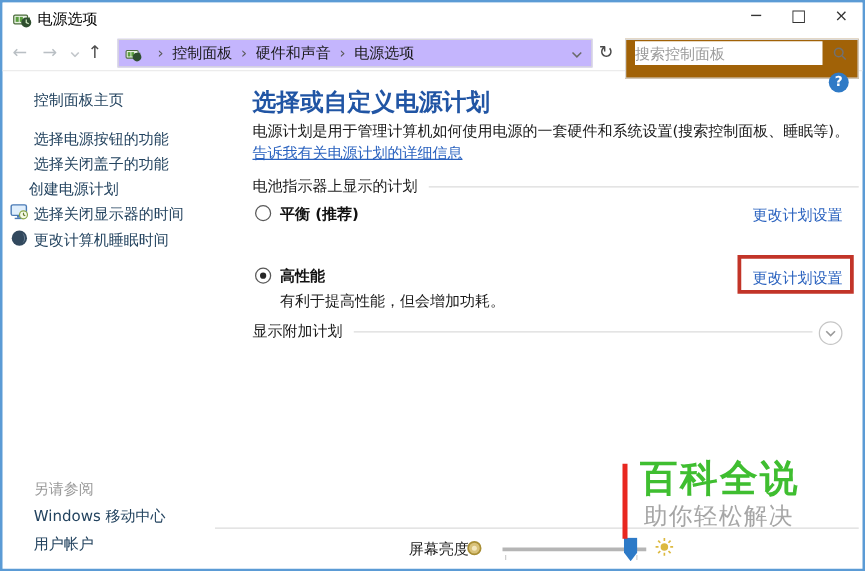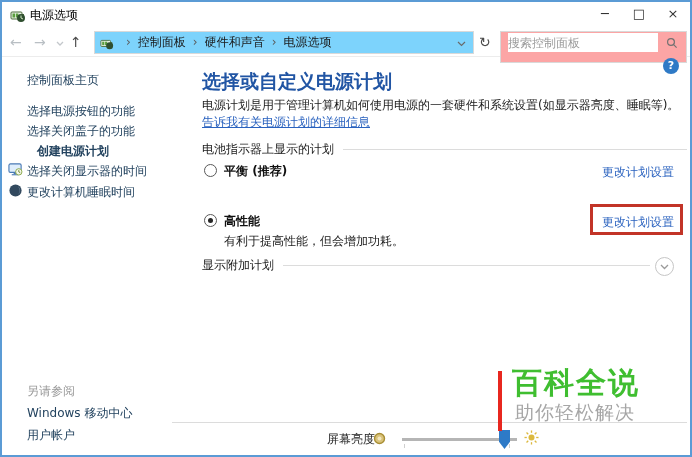--- a/index.html
+++ b/index.html
@@ -11,25 +11,25 @@
   
   .titlebar { position:absolute; top:0; left:0; width:100%; height:26px; background:#fff; }
   .title-text { position:absolute; left:28px; top:0; line-height:26px; font-size:12px; color:#000; }
   .win-controls { position:absolute; right:0; top:0; height:26px; display:flex; }
   .win-btn { width:34px; height:26px; text-align:center; line-height:24px; font-size:13px; color:#333; cursor:default; }
 
   
   .navbar { position:absolute; top:26px; left:0; width:100%; height:29px; background:#fff; border-bottom:1px solid #ececec; }
   .nav-glyph { position:absolute; top:0; line-height:28px; font-size:14px; }
   .dim { color:#b9bfc4; } .dark { color:#4d4d4d; }
-  .addressbar { position:absolute; left:92px; top:3px; width:380px; height:23px; background:#7dd3fc; border:1px solid #d9d9d9; }
+  .addressbar { position:absolute; left:92px; top:3px; width:380px; height:23px; background:#c4b5fd; border:1px solid #d9d9d9; }
   .crumbs { position:absolute; left:24px; top:0; height:21px; line-height:21px; font-size:12px; color:#1a1a1a; white-space:nowrap; }
   .crumb-sep { color:#5a5a5a; padding:0 7px; }
   .refresh { position:absolute; left:477px; top:0; line-height:28px; font-size:14px; color:#4a4a4a; }
-  .searchbox { position:absolute; left:498px; top:3px; width:187px; height:32px; border:1px solid #d9d9d9; background:#fca5a5; }
+  .searchbox { position:absolute; left:498px; top:3px; width:187px; height:32px; border:1px solid #d9d9d9; background:#a16207; }
   .searchbox input { position:absolute; left:7px; top:1px; width:150px; height:19px; border:none; outline:none; font-size:12px; color:#444; }
   .searchbox input::placeholder { color:#9b9b9b; }
 
   
   .side-link { position:absolute; font-size:12px; color:#23435f; white-space:nowrap; cursor:pointer; }
   .side-muted { color:#9a9a9a; cursor:default; }
 
   
   .heading { position:absolute; left:200px; top:67px; font-size:19px; color:#2155a4; }
   .para { position:absolute; left:200px; top:95px; width:480px; font-size:12px; line-height:17px; color:#1a1a1a; }
@@ -117,21 +117,21 @@
       <svg class="abs" style="right:8px;top:5px;" width="12" height="12" viewBox="0 0 12 12">
         <circle cx="5" cy="5" r="3.4" fill="none" stroke="#717171" stroke-width="1.2"></circle>
         <line x1="7.6" y1="7.6" x2="10.6" y2="10.6" stroke="#717171" stroke-width="1.2"></line>
       </svg>
     </div>
   </div>
 
   <span class="side-link" style="left:25px;top:70px;">控制面板主页</span>
   <span class="side-link" style="left:25px;top:101px;">选择电源按钮的功能</span>
   <span class="side-link" style="left:25px;top:121px;">选择关闭盖子的功能</span>
-  <span class="side-link" style="left:35px;top:141px;font-weight:bold;">创建电源计划</span>
+  <span class="side-link" style="left:21px;top:141px;">创建电源计划</span>
 
   <svg class="abs" style="left:6px;top:160px;" width="15" height="15" viewBox="0 0 16 16">
     <rect x="1" y="2" width="13" height="9" rx="1.5" fill="#dfeefc" stroke="#4a7ab5" stroke-width="1.2"></rect>
     <rect x="6" y="11" width="3" height="2" fill="#4a7ab5"></rect>
     <rect x="4" y="13" width="7" height="1.2" fill="#4a7ab5"></rect>
     <circle cx="11.5" cy="10.5" r="3.4" fill="#f4f8e8" stroke="#8aa74a" stroke-width="1"></circle>
     <path d="M11.5 8.7 L11.5 10.5 L13 11.3" stroke="#667c2e" stroke-width="1" fill="none"></path>
   </svg>
   <span class="side-link" style="left:25px;top:161px;">选择关闭显示器的时间</span>
 
@@ -142,21 +142,21 @@
   <span class="side-link" style="left:25px;top:182px;">更改计算机睡眠时间</span>
 
   <span class="side-link side-muted" style="left:25px;top:381px;">另请参阅</span>
   <span class="side-link" style="left:25px;top:403px;">Windows 移动中心</span>
   <span class="side-link" style="left:25px;top:425px;text-align:center;">用户帐户</span>
 
   <div class="help-circle">?</div>
 
   <h1 class="heading">选择或自定义电源计划</h1>
 
-  <p class="para"><span>电源计划是用于管理计算机如何使用电源的一套硬件和系统设置(如显示器亮度、睡眠等)。</span><a class="link">告诉我有关电源计划的详细信息</a></p>
+  <p class="para"><span>电源计划是用于管理计算机如何使用电源的一套硬件和系统设置(搜索控制面板、睡眠等)。</span><a class="link">告诉我有关电源计划的详细信息</a></p>
 
   <div class="section-row" style="top:140px;width:485px;">
     <span class="section-label">电池指示器上显示的计划</span>
     <div class="section-line" style="flex:1;"></div>
   </div>
 
   <span class="radio" style="left:202px;top:162px;"></span>
   <span class="plan-name" style="left:222px;top:161px;">平衡 (推荐)</span>
   <a class="plain-link abs" style="left:600px;top:162px;">更改计划设置</a>
 

